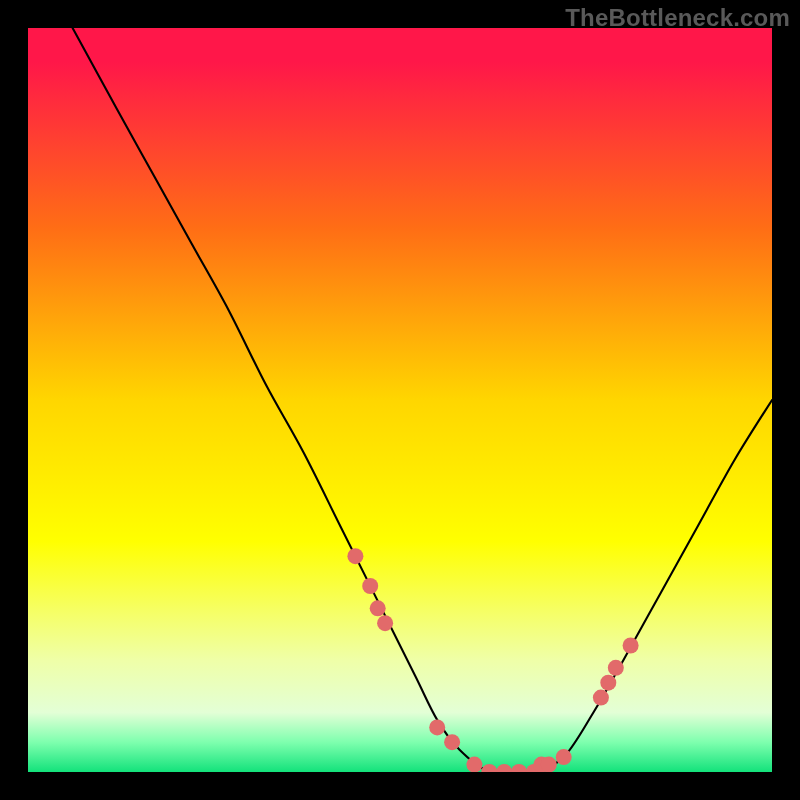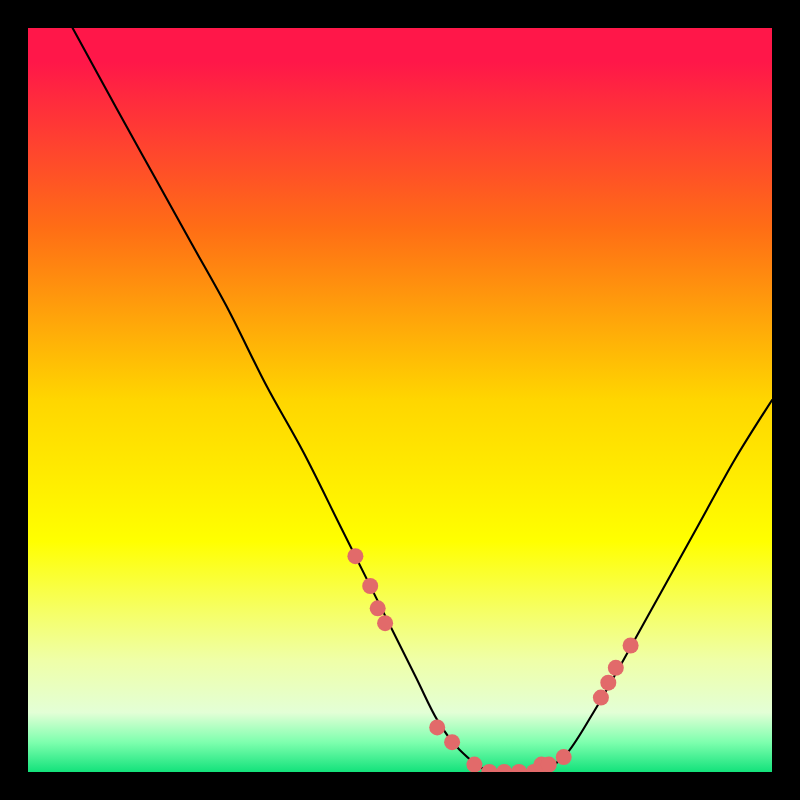--- a/index.html
+++ b/index.html
@@ -60,20 +60,21 @@
     left: 0;
     top: 0;
     width: 100%;
     height: 100%;
   }
 </style>
 </head>
 <body>
 
 <div class="frame">
+  <div class="watermark">TheBottleneck.com</div>
 
   <div class="plot">
     <div class="gradient"></div>
     <svg class="curve" viewBox="0 0 744 744" preserveAspectRatio="none">
       <path fill="none" stroke="#000" stroke-width="2.1" stroke-linecap="round" stroke-linejoin="round" d="M 44.6 0.0 C 52.1 13.6, 75.6 57.0, 89.3 81.8 C 102.9 106.6, 114.1 126.5, 126.5 148.8 C 138.9 171.1, 151.3 193.4, 163.7 215.8 C 176.1 238.1, 188.5 259.2, 200.9 282.7 C 213.3 306.3, 225.7 333.6, 238.1 357.1 C 250.5 380.7, 262.9 400.5, 275.3 424.1 C 287.7 447.6, 300.1 473.7, 312.5 498.5 C 324.9 523.3, 337.3 548.1, 349.7 572.9 C 362.1 597.7, 377.0 627.4, 386.9 647.3 C 396.8 667.1, 401.8 679.5, 409.2 691.9 C 416.6 704.3, 422.8 713.0, 431.5 721.7 C 440.2 730.4, 452.6 740.3, 461.3 744.0 C 470.0 747.7, 476.2 744.0, 483.6 744.0 C 491.0 744.0, 497.2 746.5, 505.9 744.0 C 514.6 741.5, 525.8 739.0, 535.7 729.1 C 545.6 719.2, 555.5 700.6, 565.4 684.5 C 575.4 668.4, 584.0 652.2, 595.2 632.4 C 606.4 612.6, 620.0 587.8, 632.4 565.4 C 644.8 543.1, 657.2 520.8, 669.6 498.5 C 682.0 476.2, 694.4 452.6, 706.8 431.5 C 719.2 410.4, 737.8 381.9, 744.0 372.0"></path>
       <g>
           <circle cx="327.4" cy="528.2" r="8" fill="#e26a6a"></circle>
           <circle cx="342.2" cy="558.0" r="8" fill="#e26a6a"></circle>
           <circle cx="349.7" cy="580.3" r="8" fill="#e26a6a"></circle>
           <circle cx="357.1" cy="595.2" r="8" fill="#e26a6a"></circle>

